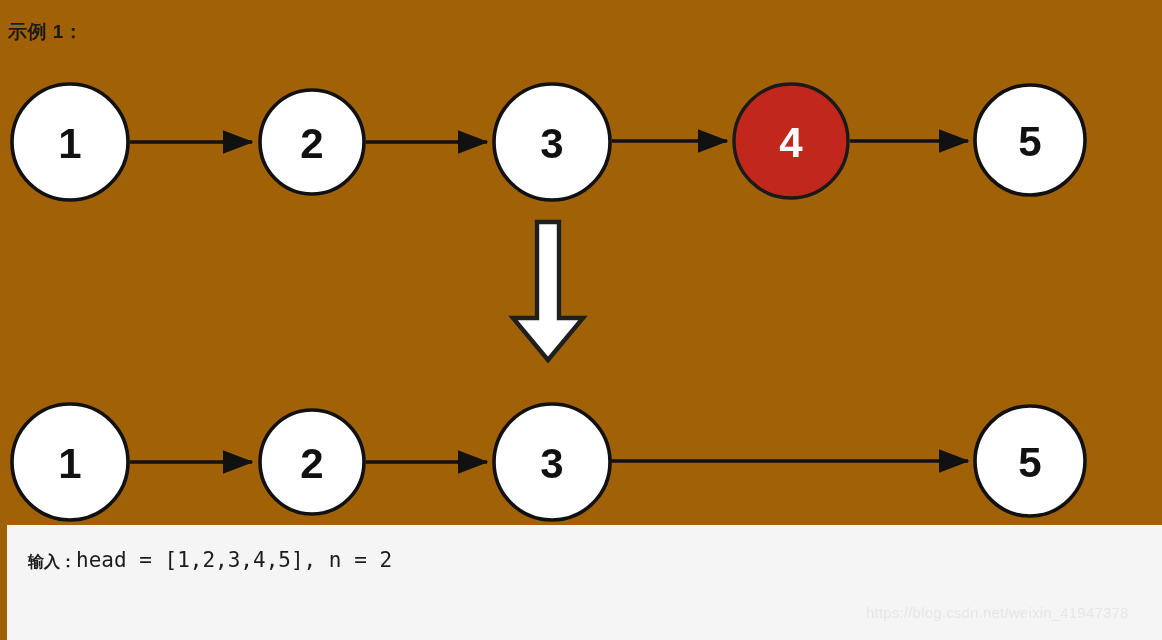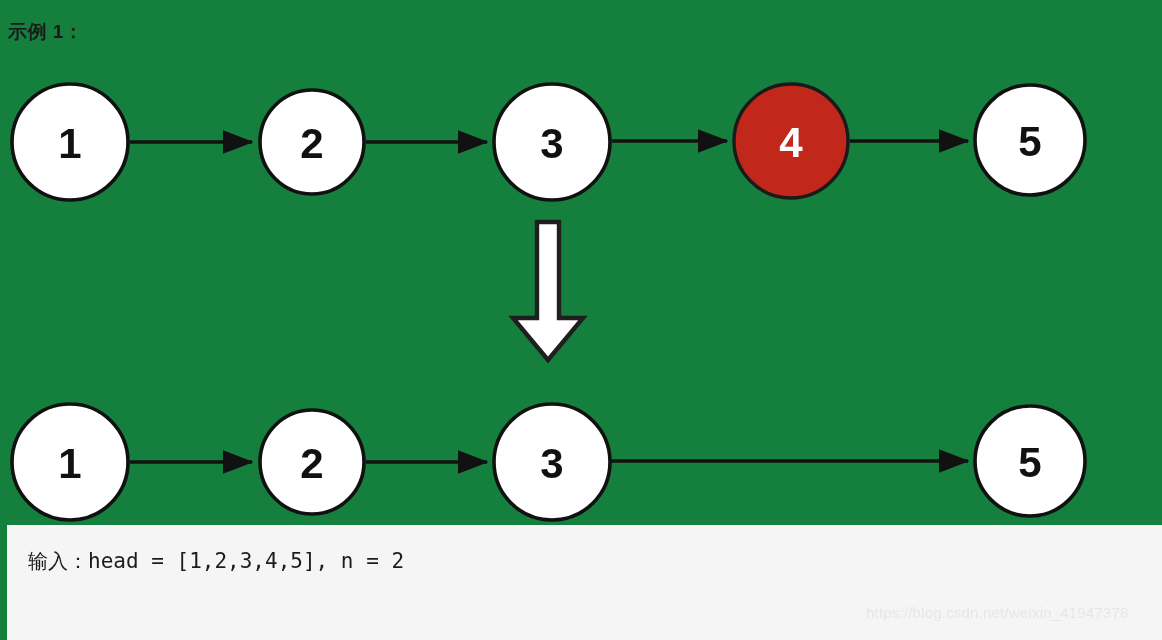--- a/index.html
+++ b/index.html
@@ -4,21 +4,21 @@
 <style>
   html, body {
     margin: 0;
     padding: 0;
     background: #ffffff;
   }
   #page {
     position: relative;
     width: 1162px;
     height: 640px;
-    background: #15803d;
+    background: #a16207;
     overflow: hidden;
     font-family: "Liberation Sans", sans-serif;
   }
   #example-title {
     position: absolute;
     left: 8px;
     top: 19px;
     font-family: "Liberation Sans", sans-serif;
     font-size: 19px;
     font-weight: bold;
@@ -56,22 +56,22 @@
     font-family: "DejaVu Sans Mono", "Liberation Mono", monospace;
     font-size: 21px;
     color: #1c1c1c;
     white-space: pre;
     letter-spacing: 0px;
   }
   #caption-line-1 { top: 548px; }
   #caption-line-2 { top: 581px; }
   .caption-key {
     font-family: "DejaVu Sans", "Liberation Sans", sans-serif;
-    font-weight: normal;
-    font-size: 20px;
+    font-weight: bold;
+    font-size: 16px;
   }
   #watermark {
     position: absolute;
     left: 866px;
     top: 604px;
     font-family: "Liberation Sans", sans-serif;
     font-size: 15px;
     color: #e6e6e6;
     white-space: nowrap;
     letter-spacing: 0.2px;

